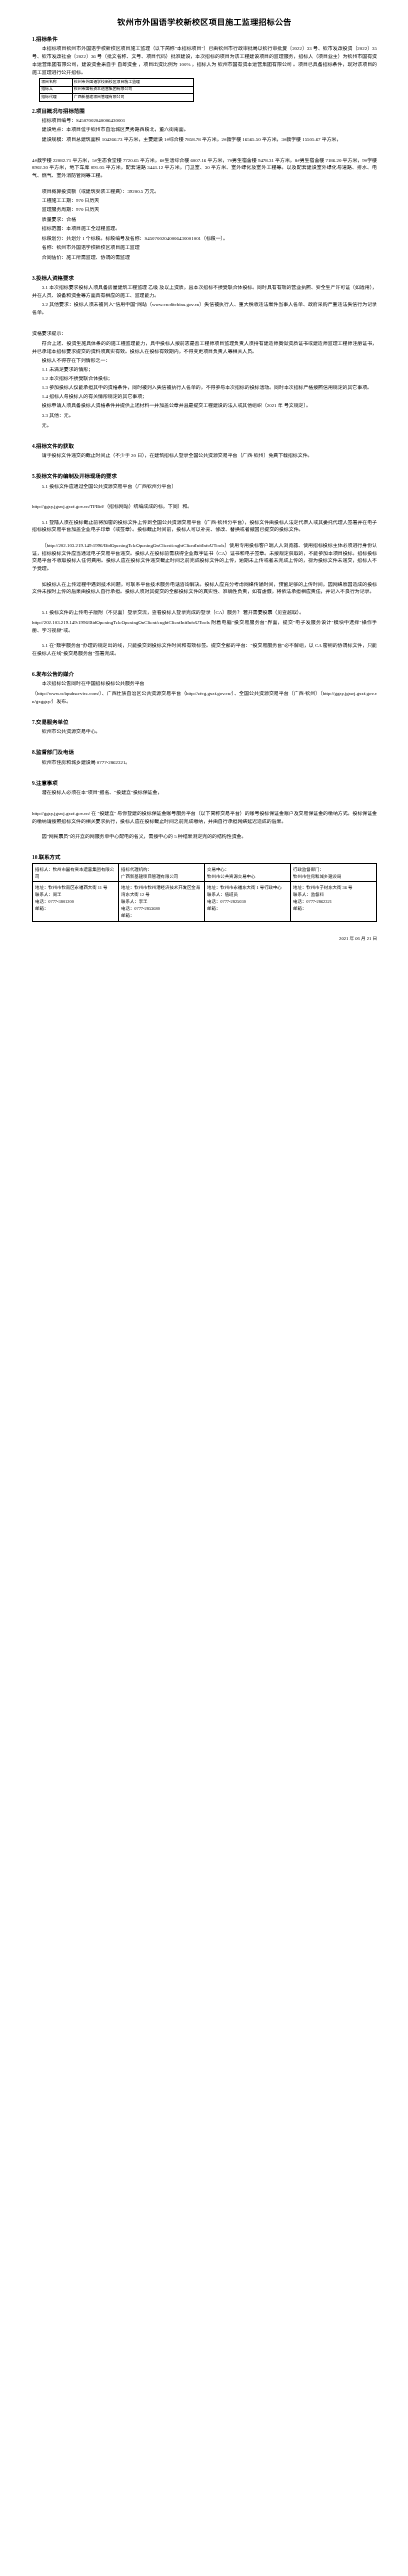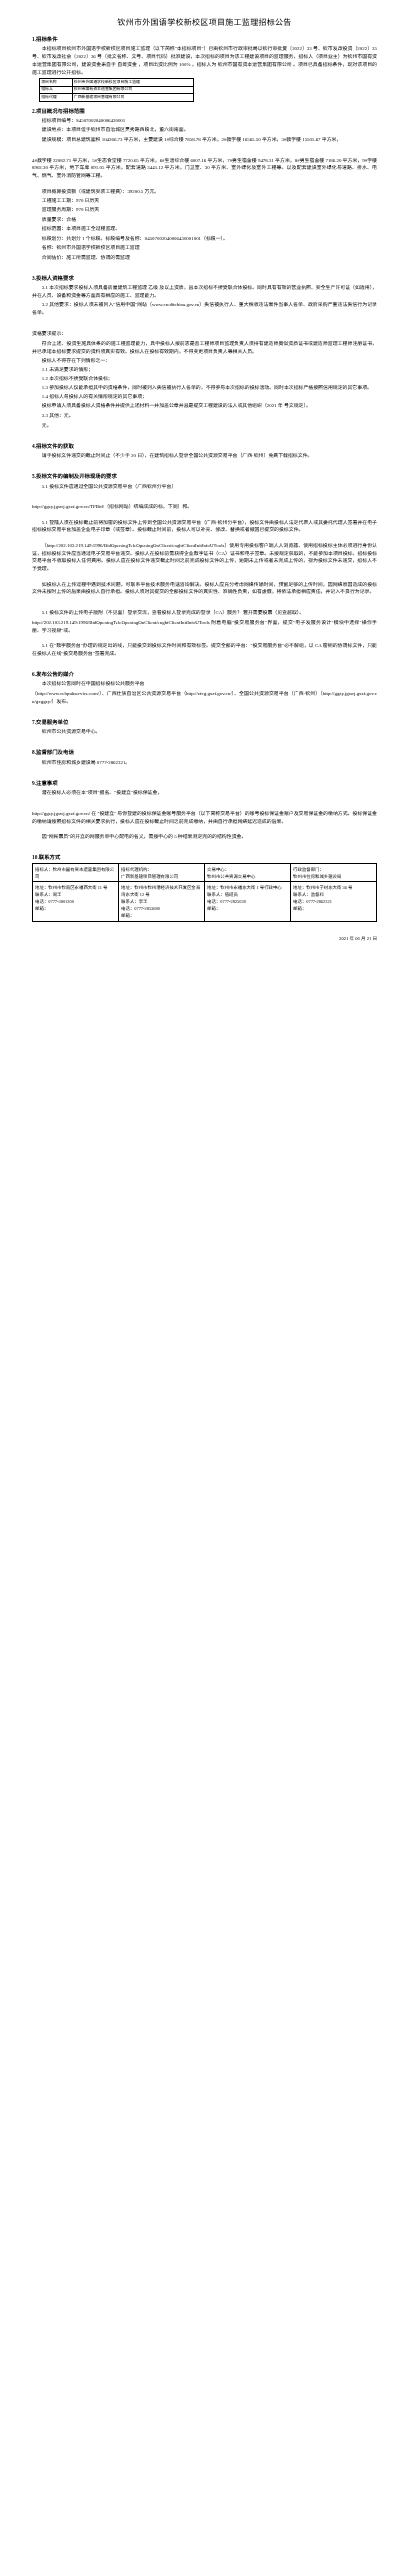--- a/index.html
+++ b/index.html
@@ -12,21 +12,21 @@
     -webkit-font-smoothing:antialiased;
   }
   .page{
     width:409px;
     box-sizing:border-box;
     padding:13.4px 32px 20.6px 32px;
   }
   .doc-title{
     text-align:center;
     font-size:8px;
-    font-weight:normal;
+    font-weight:bold;
     letter-spacing:0.3px;
     margin:3.1px 0 7.2px 0;
     font-family:"Liberation Serif", serif;
   }
   h2.sec{
     font-size:5.4px;
     font-weight:bold;
     margin:5.2px 0 2.1px 0;
     line-height:1.5;
   }

